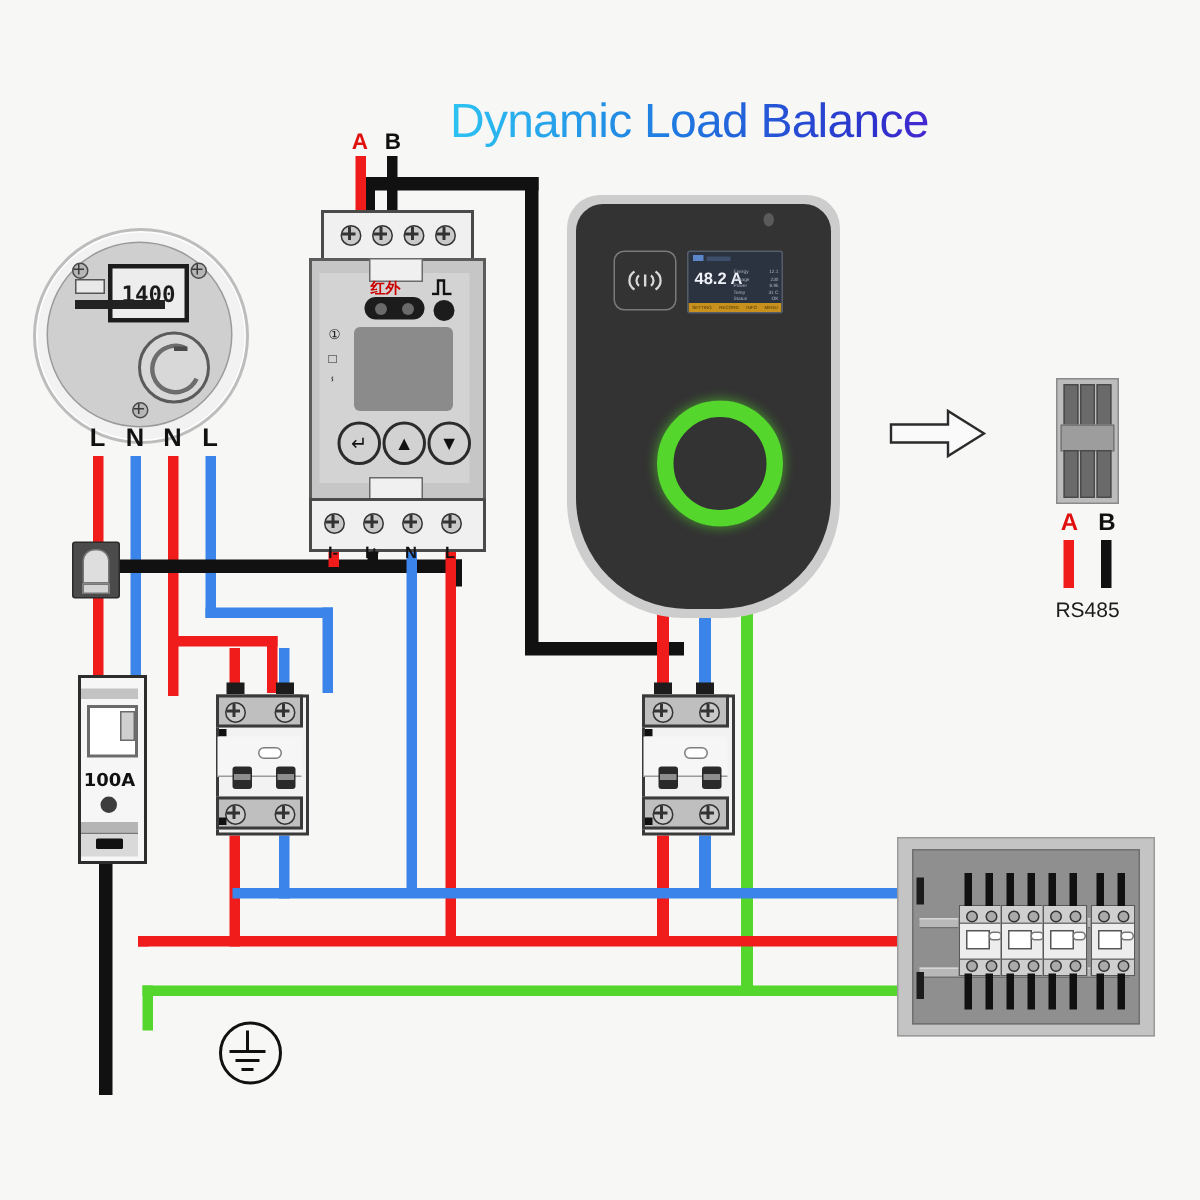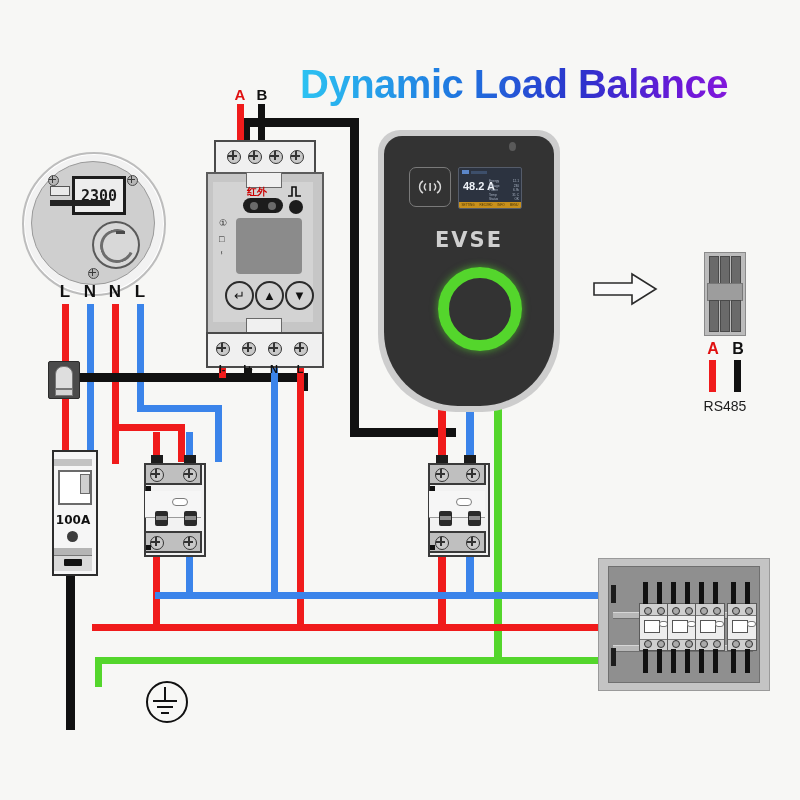--- a/index.html
+++ b/index.html
@@ -14,22 +14,22 @@
     background: #f7f7f5;
     overflow: hidden;
     font-family: "Liberation Sans", sans-serif;
   }
   .abs { position: absolute; }
 
   
   #title {
     left: 300px; top: 62px;
     width: 480px;
-    font-size: 40px;
-    font-weight: bold;
+    font-size: 32px;
+    font-weight: normal;
     letter-spacing: -0.5px;
     background: linear-gradient(90deg, #2cc3f2 0%, #1f78e0 32%, #2b33cc 58%, #6d18d8 80%, #9b19e0 100%);
     -webkit-background-clip: text;
     background-clip: text;
     color: transparent;
     -webkit-text-fill-color: transparent;
     white-space: nowrap;
   }
 
   
@@ -279,21 +279,21 @@
 
   <div class="w blue" style="left:638px; top:592px; width:14px; height:7px;"></div>
   <div class="w red" style="left:638px; top:624px; width:14px; height:7px;"></div>
   <div class="w green" style="left:638px; top:657px; width:14px; height:7px;"></div>
 
   <div class="w black" style="left:66px;  top:570px; width:9px;  height:160px;"></div>
 
   <div id="meter-outer" class="abs"></div>
   <div id="meter-inner" class="abs"></div>
   <div id="meter-lcd" class="abs">
-    <span id="meter-lcd-text">2300</span>
+    <span id="meter-lcd-text">1400</span>
   </div>
   <div class="abs meter-screw" style="left:48px; top:175px;"></div>
   <div class="abs meter-screw" style="left:127px; top:175px;"></div>
   <div class="abs meter-screw" style="left:88px; top:268px;"></div>
   <div id="meter-bar1" class="abs"></div>
   <div id="meter-bar2" class="abs"></div>
   <div id="meter-dial" class="abs"></div>
   <div id="meter-dial-c" class="abs"></div>
   <div id="meter-dial-tick" class="abs"></div>
 
@@ -401,21 +401,20 @@
     </div>
     <div id="evse-lcd-bar"></div>
     <div id="evse-lcd-bar-txt">
       <span>SETTING</span>
       <span>RECORD</span>
       <span>INFO</span>
       <span>MENU</span>
     </div>
   </div>
 
-  <div id="evse-brand" class="abs">EVSE</div>
   <div id="evse-ring" class="abs"></div>
 
   <div id="b100-body" class="abs"></div>
   <div id="b100-band1" class="abs"></div>
   <div id="b100-win" class="abs"></div>
   <div id="b100-winlever" class="abs"></div>
   <div id="b100-label" class="abs">100A</div>
   <div id="b100-dot" class="abs"></div>
   <div id="b100-band2" class="abs"></div>
   <div id="b100-foot" class="abs"></div>

